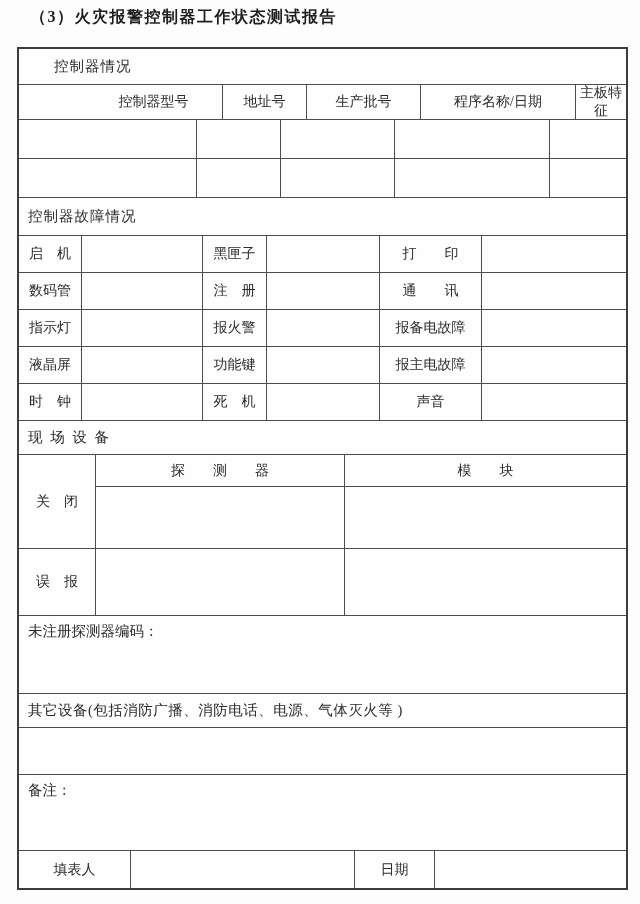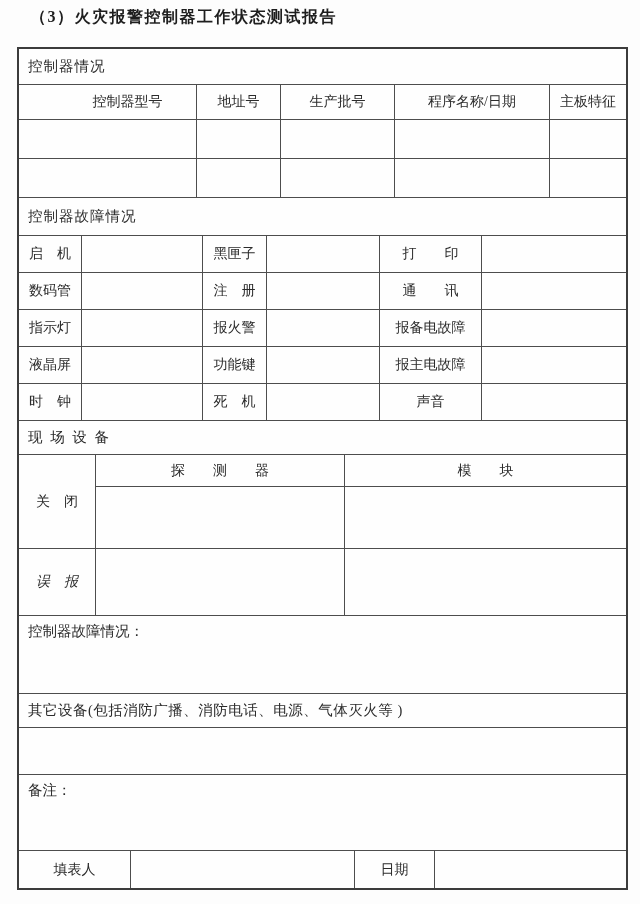--- a/index.html
+++ b/index.html
@@ -27,42 +27,42 @@
   .row.first { border-top:none; }
   .c { border-left:1px solid #4d4d4d; }
   .c.first { border-left:none; }
   .sec {
     font-size:14.5px; padding-left:9px;
     display:flex; align-items:center;
     letter-spacing:1px;
   }
   .cell-c { display:flex; align-items:center; justify-content:center; font-size:14px; text-align:center; }
   .cell-tl { font-size:14.5px; padding:6px 9px 0 9px; }
-  .h35 { height:35px; } .h39 { height:39px; } .h38 { height:38px;font-family:Liberation Mono, monospace; }
+  .h35 { height:35px;padding-left:26px; } .h39 { height:39px; } .h38 { height:38px;font-family:Liberation Mono, monospace; }
   .h37 { height:37px; } .h34 { height:34px; } .h47 { height:47px; }
   .h78 { height:78px; } .h76 { height:76px; }
   
   .ci1 { width:137px;margin-left:40px; } .ci2 { width:84px; } .ci3 { width:114px; }
   .ci4 { width:155px; } .ci5 { flex:1; }
   
   .f1 { width:62px; } .f2 { width:121px; } .f3 { width:64px; }
   .f4 { width:113px; } .f5 { width:102px; } .f6 { flex:1; }
   
   .fd-grid {
     border-top:1px solid #4d4d4d;
     height:161px;
     display:grid;
     grid-template-columns:76px 249px 1fr;
     grid-template-rows:31px 62px 1fr;
   }
   .fd-grid > div { font-size:14px;text-align:center; }
   .g-bl { border-left:1px solid #4d4d4d; }
   .g-bt { border-top:1px solid #4d4d4d; }
   .g-kw { grid-column:1; grid-row:1 / 3; }
-  .g-wb { grid-column:1; grid-row:3;font-style:italic; }
+  .g-wb { grid-column:1; grid-row:3; }
   .sp2 { letter-spacing:2px; }
   
   .ft1 { width:111px; } .ft2 { width:224px; } .ft3 { width:80px; } .ft4 { flex:1; }
 </style>
 </head>
 <body>
 
 <div class="page">
 
   <div class="doc-title">（3）火灾报警控制器工作状态测试报告</div>
@@ -155,21 +155,21 @@
       <div class="g-bl cell-c" style="grid-column:2;grid-row:1">探　　测　　器</div>
       <div class="g-bl cell-c" style="grid-column:3;grid-row:1">模　　块</div>
       <div class="g-bl g-bt cell-c" style="grid-column:2;grid-row:2"></div>
       <div class="g-bl g-bt cell-c" style="grid-column:3;grid-row:2"></div>
       <div class="g-wb g-bt cell-c">误　报</div>
       <div class="g-bl g-bt cell-c" style="grid-column:2;grid-row:3"></div>
       <div class="g-bl g-bt cell-c" style="grid-column:3;grid-row:3"></div>
     </div>
 
     <div class="row h78">
-      <div class="c first cell-tl" style="flex:1">控制器故障情况：</div>
+      <div class="c first cell-tl" style="flex:1">未注册探测器编码：</div>
     </div>
 
     <div class="row h34">
       <div class="c first sec" style="flex:1;letter-spacing:0.5px">其它设备(包括消防广播、消防电话、电源、气体灭火等 )</div>
     </div>
 
     <div class="row h47">
       <div class="c first" style="flex:1"></div>
     </div>
 

